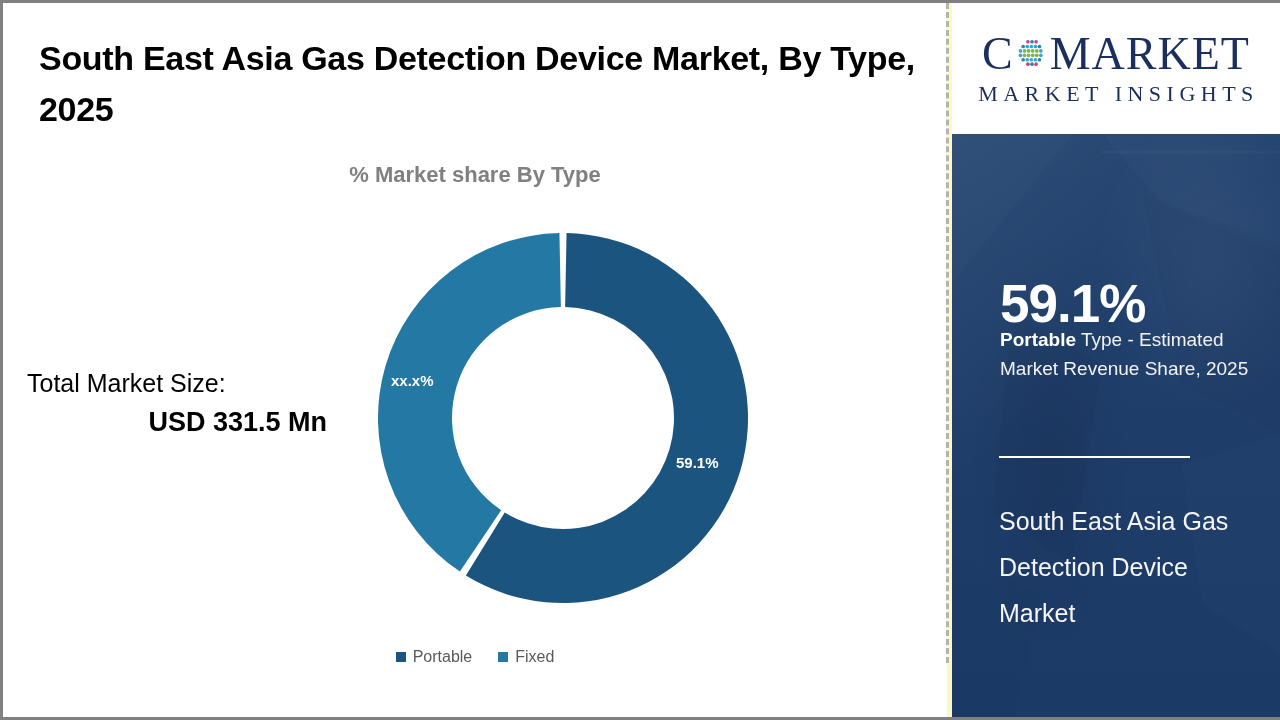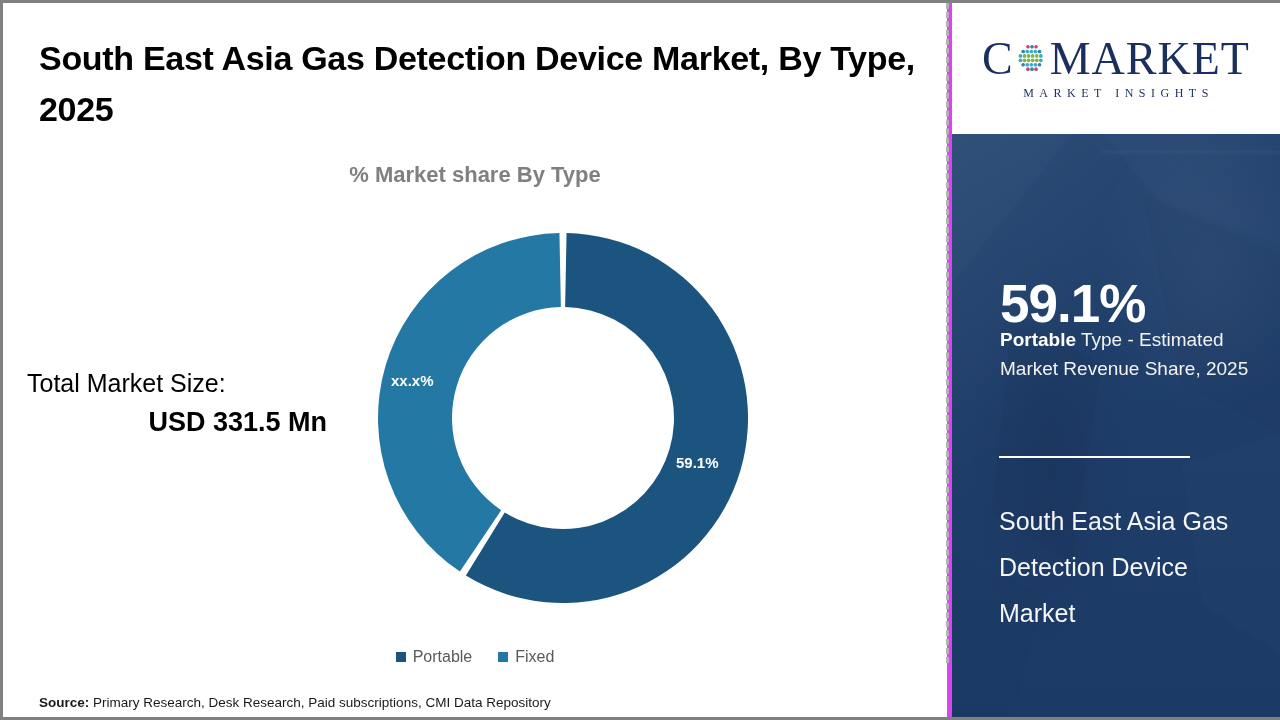--- a/index.html
+++ b/index.html
@@ -9,21 +9,21 @@
     height: 720px;
     overflow: hidden;
     background: #ffffff;
     font-family: "Liberation Sans", sans-serif;
   }
 
   #page {
     position: relative;
     width: 1280px;
     height: 720px;
-    background: #d946ef;
+    background: #fef9c3;
     border-top: 3px solid #808080;
     border-left: 3px solid #808080;
     border-bottom: 3px solid #808080;
   }
 
   
   #main-panel {
     position: absolute;
     left: 0; top: 0;
     width: 944px;
@@ -159,21 +159,21 @@
     font-family: "Liberation Serif", serif;
     font-size: 46px;
     color: #1b2f5e;
     letter-spacing: 1px;
     line-height: 1;
   }
   #logo-globe { width: 34px; height: 34px; margin: 0 1px; display: block; }
   #logo-tagline {
     margin-top: 4px;
     font-family: "Liberation Serif", serif;
-    font-size: 12px;
+    font-size: 22px;
     color: #1b2f5e;
     letter-spacing: 5.5px;
     padding-left: 5px;
   }
 
   #navy-box {
     position: absolute;
     left: 0;
     top: 131px;
     width: 328px;
@@ -266,23 +266,20 @@
       <div class="legend-item">
         <span class="legend-swatch" id="swatch-portable" style="background: rgb(28, 84, 128);"></span>
         <span class="legend-text">Portable</span>
       </div>
       <div class="legend-item">
         <span class="legend-swatch" id="swatch-fixed" style="background: rgb(36, 121, 164);"></span>
         <span class="legend-text">Fixed</span>
       </div>
     </div>
 
-    <div id="source-line">
-      <span id="source-label">Source:</span><span id="source-text"> Primary Research, Desk Research, Paid subscriptions, CMI Data Repository</span>
-    </div>
   </div>
 
   <div id="dashed-sep"></div>
 
   <div id="right-panel">
 
     <div id="logo-box">
       <div id="logo-wordmark">
         <span>C</span>
         <svg id="logo-globe" viewBox="0 0 100 100">

